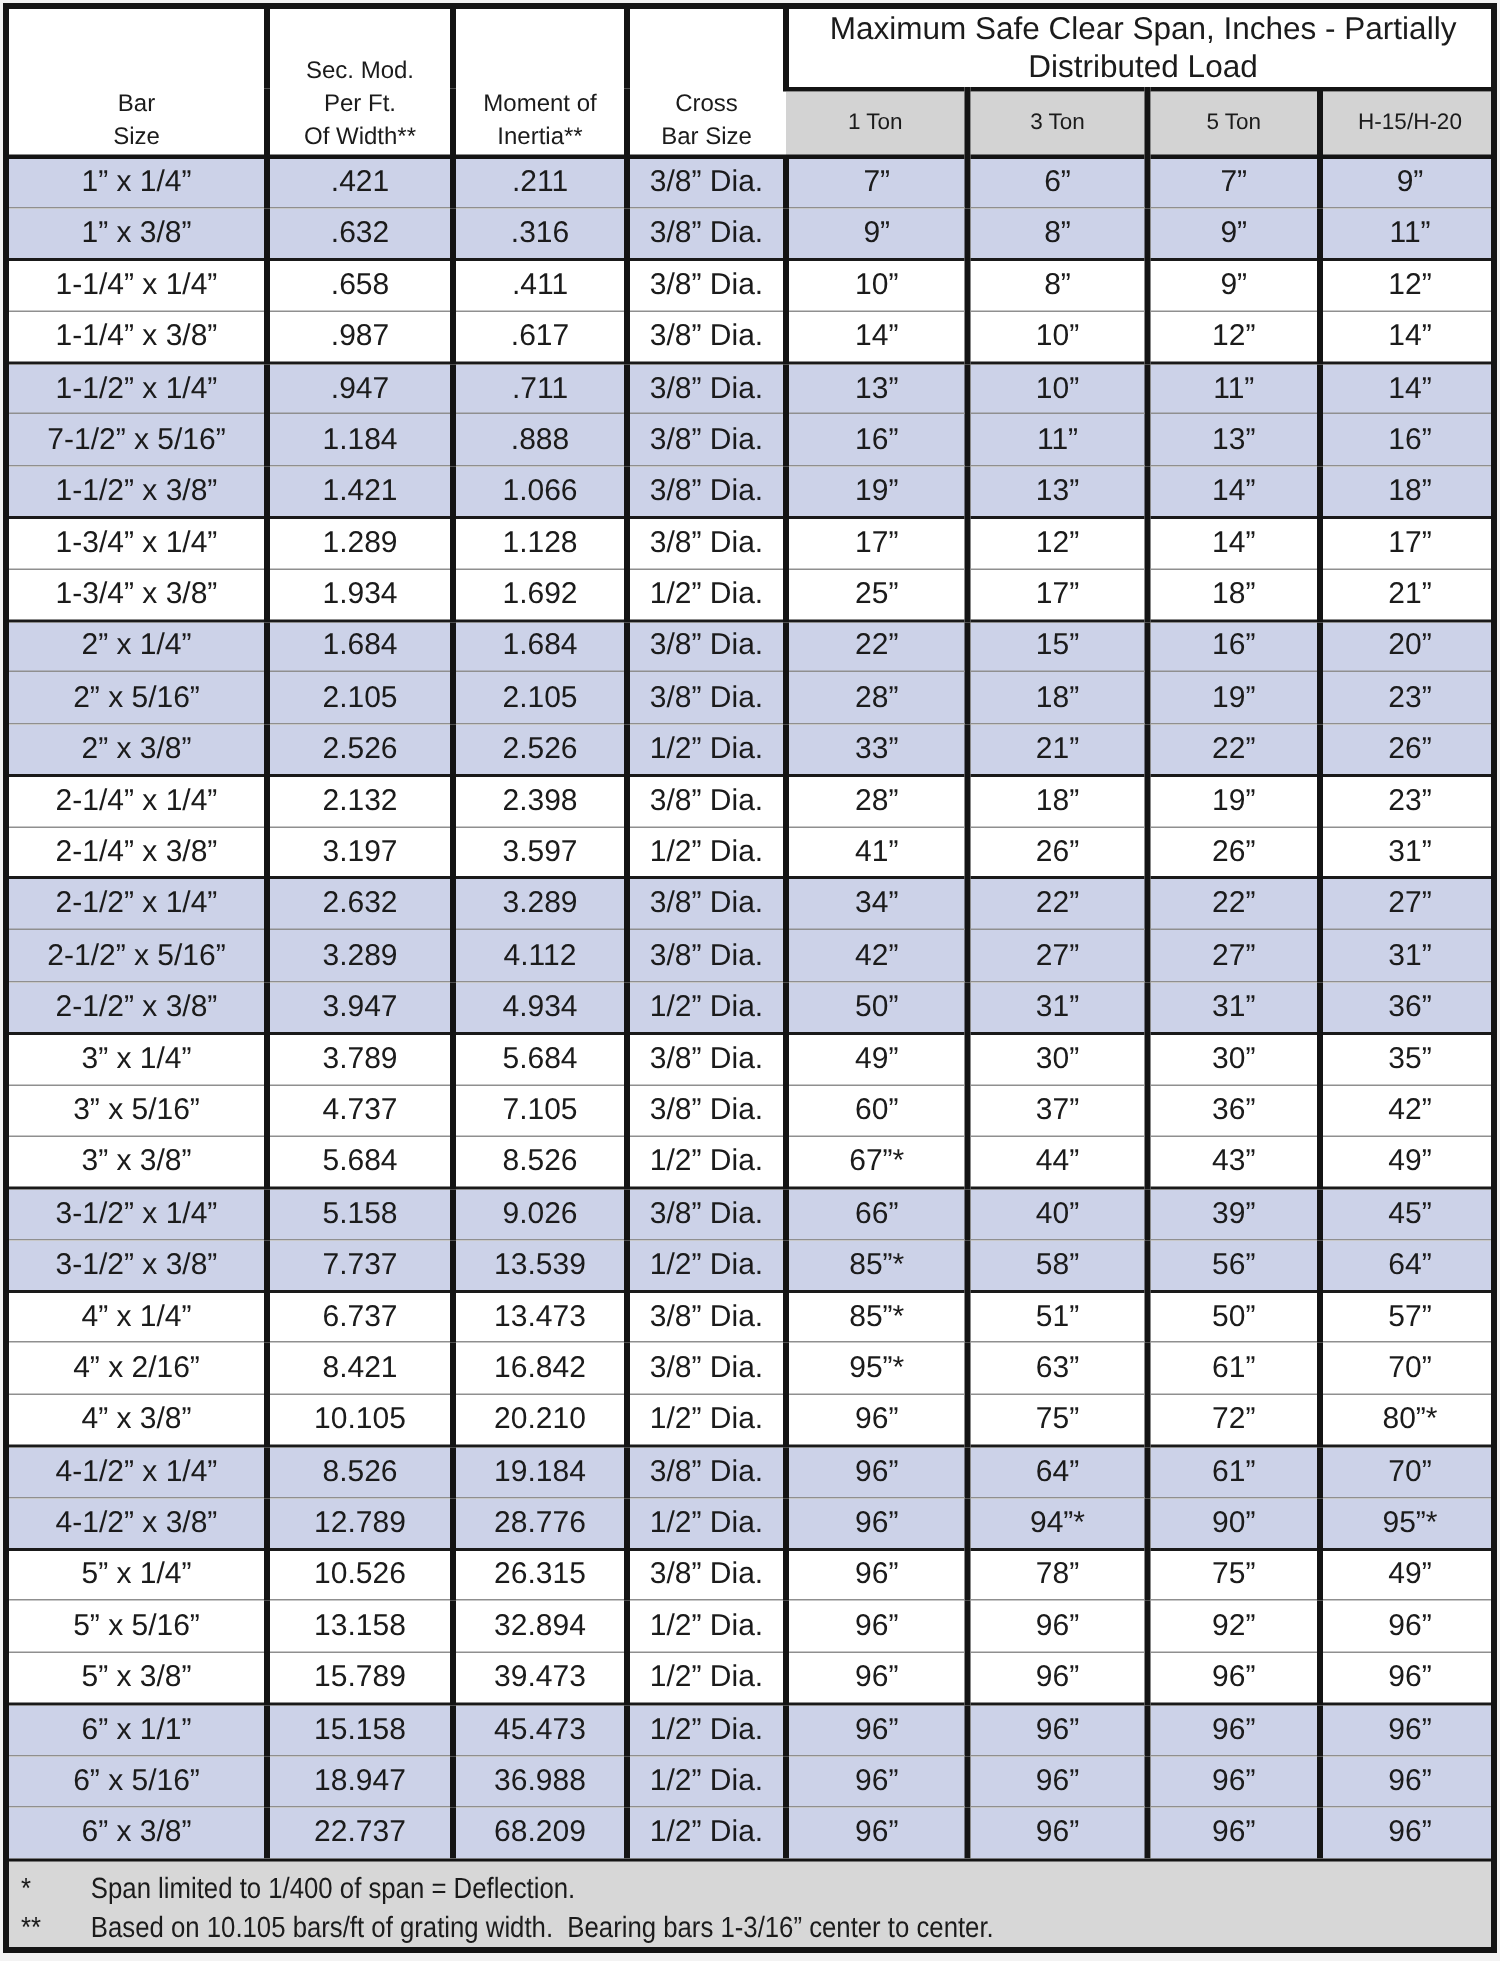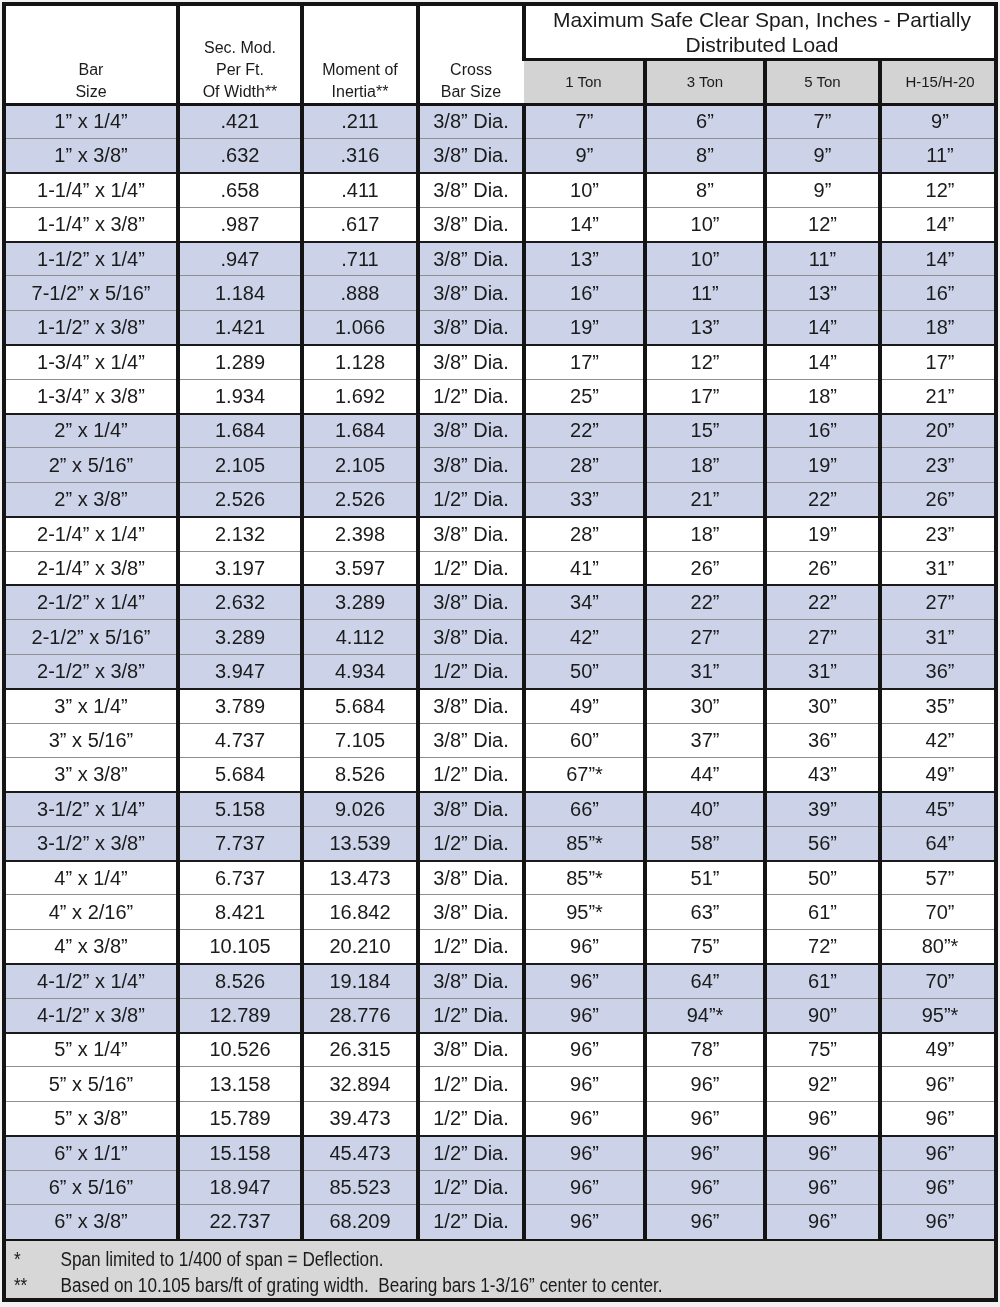--- a/index.html
+++ b/index.html
@@ -434,21 +434,21 @@
             <td>45.473</td>
             <td>1/2” Dia.</td>
             <td>96”</td>
             <td>96”</td>
             <td>96”</td>
             <td>96”</td>
           </tr>
           <tr class="shade-b">
             <td>6” x 5/16”</td>
             <td>18.947</td>
-            <td>85.523</td>
+            <td>36.988</td>
             <td>1/2” Dia.</td>
             <td>96”</td>
             <td>96”</td>
             <td>96”</td>
             <td>96”</td>
           </tr>
           <tr class="shade-b">
             <td>6” x 3/8”</td>
             <td>22.737</td>
             <td>68.209</td>

